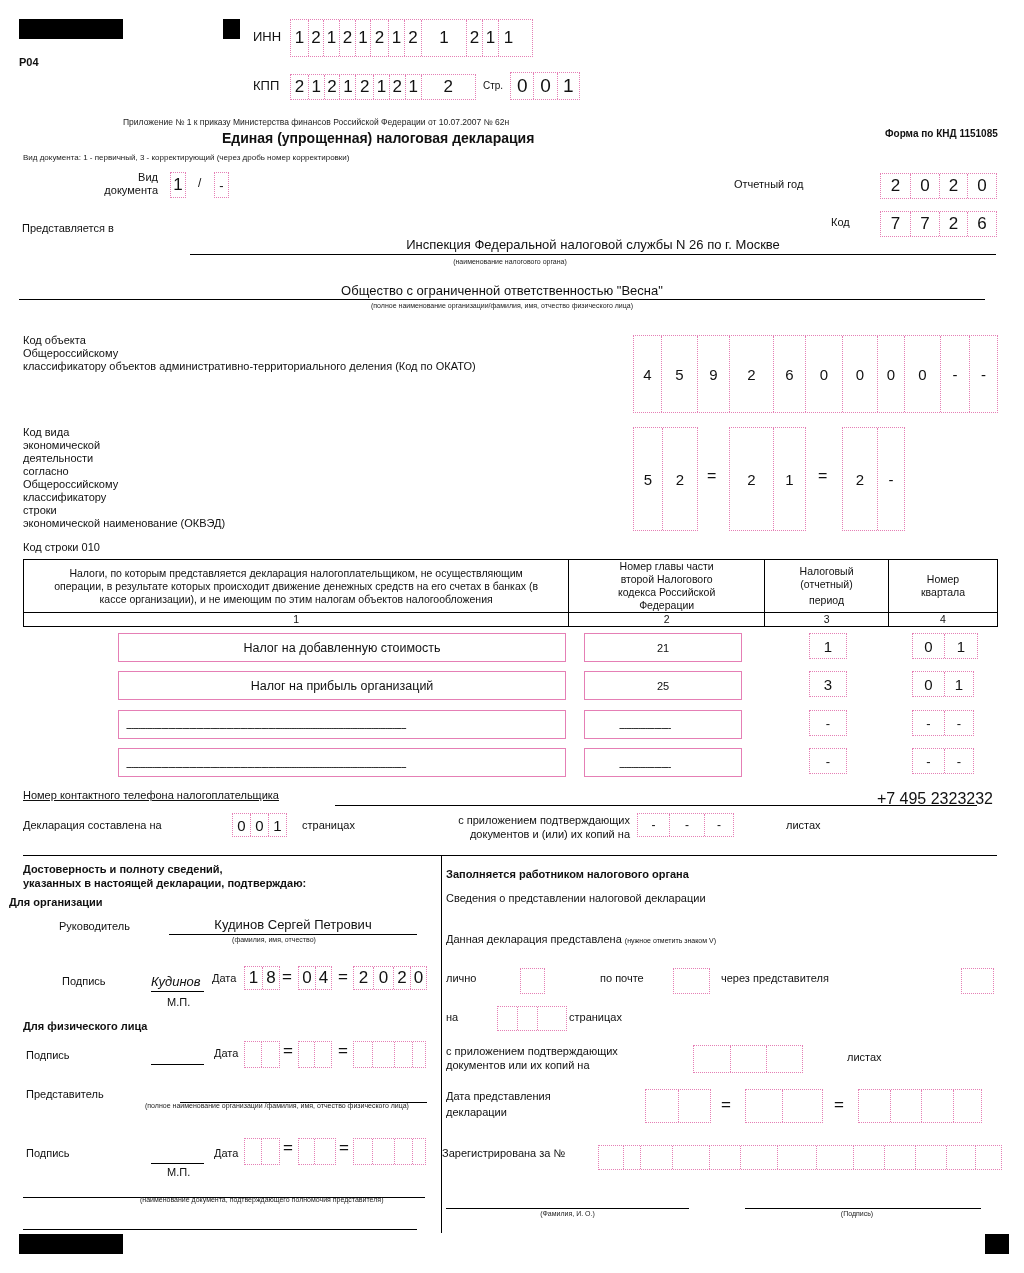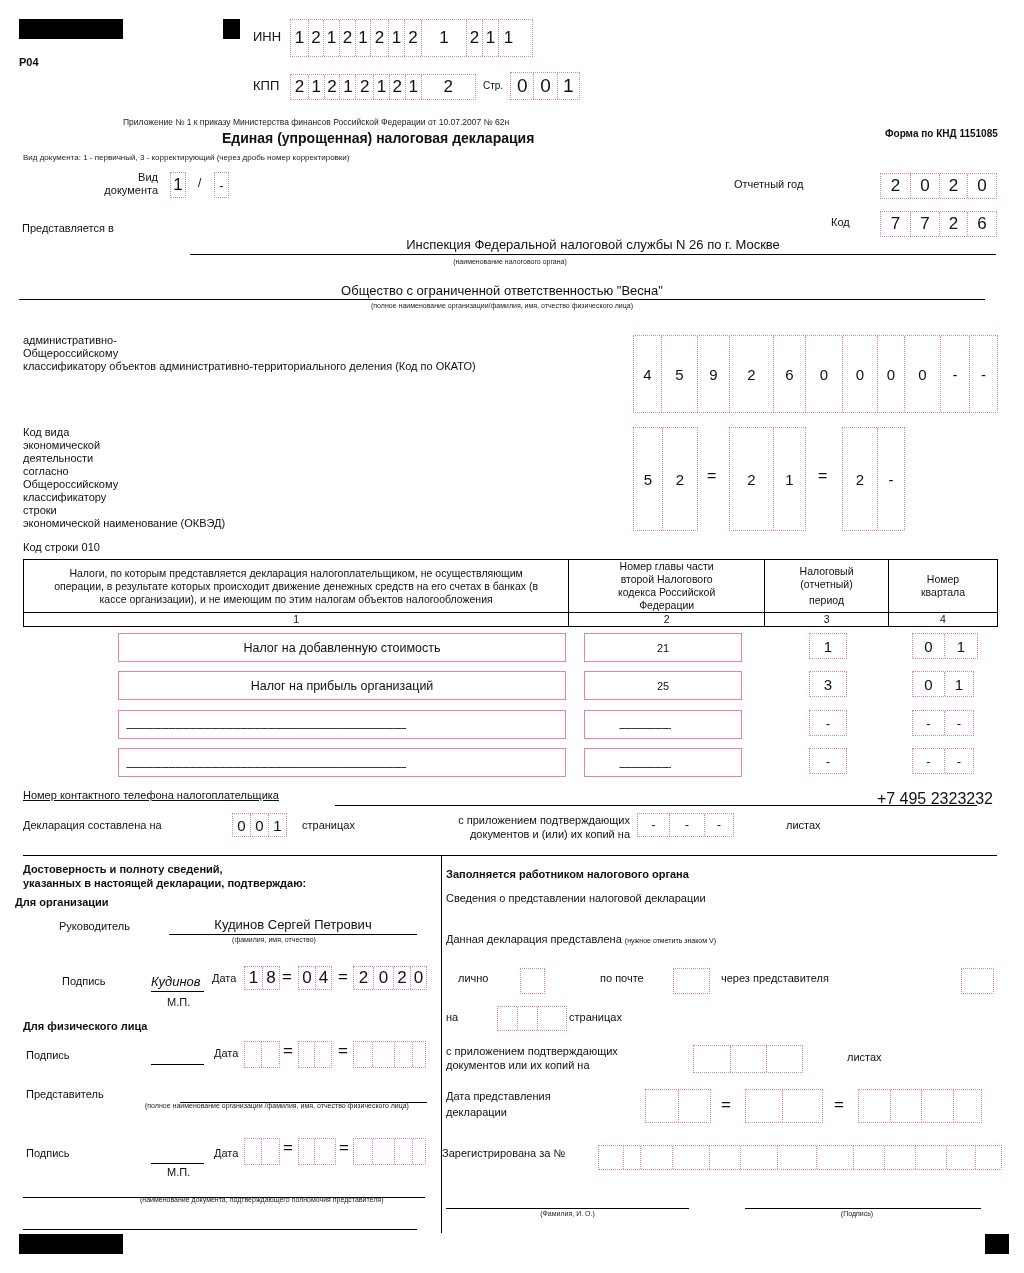--- a/index.html
+++ b/index.html
@@ -99,21 +99,21 @@
 </div>
 <div class="lbl" style="left:190px;top:237px;width:806px;text-align:center;font-size:13px;">Инспекция Федеральной налоговой службы N 26 по г. Москве</div>
 <div class="hline" style="left:190px;top:254px;width:806px;"></div>
 <div class="small" style="left:190px;top:258px;width:640px;text-align:center;font-size:7px;">(наименование налогового органа)</div>
 
 <div class="lbl" style="left:19px;top:283px;width:966px;text-align:center;font-size:13px;">Общество с ограниченной ответственностью "Весна"</div>
 <div class="hline" style="left:19px;top:299px;width:966px;"></div>
 <div class="small" style="left:19px;top:302px;width:966px;text-align:center;font-size:7px;">(полное наименование организации/фамилия, имя, отчество физического лица)</div>
 
 <div class="lbl" style="left:23px;top:334px;line-height:13px;">
-  <div>административно-</div>
+  <div>Код объекта</div>
   <div>Общероссийскому</div>
   <div>классификатору объектов административно-территориального деления (Код по ОКАТО)</div>
 </div>
 <div class="cells" style="left:633px;top:335px;width:365px;height:78px;">
   <div class="c" style="width:28px;font-size:15px">4</div>
   <div class="c" style="width:36px;font-size:15px">5</div>
   <div class="c" style="width:32px;font-size:15px">9</div>
   <div class="c" style="width:44px;font-size:15px">2</div>
   <div class="c" style="width:32px;font-size:15px">6</div>
   <div class="c" style="width:37px;font-size:15px">0</div>
@@ -237,21 +237,21 @@
 </div>
 <div class="lbl" style="left:786px;top:819px;">листах</div>
 
 <div class="hline" style="left:23px;top:855px;width:974px;"></div>
 <div class="vline" style="left:441px;top:855px;height:378px;"></div>
 
 <div class="lbl bold" style="left:23px;top:862px;line-height:14px;">
   <div>Достоверность и полноту сведений,</div>
   <div>указанных в настоящей декларации, подтверждаю:</div>
 </div>
-<div class="lbl bold" style="left:15px;top:896px;">Для организации</div>
+<div class="lbl bold" style="left:9px;top:896px;">Для организации</div>
 <div class="lbl" style="left:59px;top:920px;">Руководитель</div>
 <div class="lbl" style="left:169px;top:917px;width:248px;text-align:center;font-size:13px;">Кудинов Сергей Петрович</div>
 <div class="hline" style="left:169px;top:934px;width:248px;"></div>
 <div class="small" style="left:169px;top:936px;width:210px;text-align:center;font-size:7px;">(фамилия, имя, отчество)</div>
 
 <div class="lbl" style="left:62px;top:975px;">Подпись</div>
 <div class="lbl" style="left:151px;top:974px;font-size:13px;font-style:italic;">Кудинов</div>
 <div class="hline" style="left:151px;top:991px;width:53px;"></div>
 <div class="lbl" style="left:167px;top:996px;">М.П.</div>
 <div class="lbl" style="left:212px;top:972px;">Дата</div>
@@ -321,21 +321,21 @@
 <div class="hline" style="left:23px;top:1197px;width:402px;"></div>
 <div class="small" style="left:140px;top:1196px;font-size:7px;">(наименование документа, подтверждающего полномочия представителя)</div>
 <div class="hline" style="left:23px;top:1229px;width:394px;"></div>
 
 <div class="lbl bold" style="left:446px;top:868px;">Заполняется работником налогового органа</div>
 <div class="lbl" style="left:446px;top:892px;">Сведения о представлении налоговой декларации</div>
 <div class="lbl" style="left:446px;top:933px;">
   <span>Данная декларация представлена</span>
   <span style="font-size:7px;">(нужное отметить знаком V)</span>
 </div>
-<div class="lbl" style="left:446px;top:972px;margin-left:12px;">лично</div>
+<div class="lbl" style="left:446px;top:972px;">лично</div>
 <div class="cells" style="left:520px;top:968px;width:25px;height:26px;"></div>
 <div class="lbl" style="left:600px;top:972px;">по почте</div>
 <div class="cells" style="left:673px;top:968px;width:37px;height:26px;"></div>
 <div class="lbl" style="left:721px;top:972px;">через представителя</div>
 <div class="cells" style="left:961px;top:968px;width:33px;height:26px;"></div>
 
 <div class="lbl" style="left:446px;top:1011px;">на</div>
 <div class="cells" style="left:497px;top:1006px;width:70px;height:25px;">
     <div class="c" style="width:20px"></div>
     <div class="c" style="width:20px"></div>

